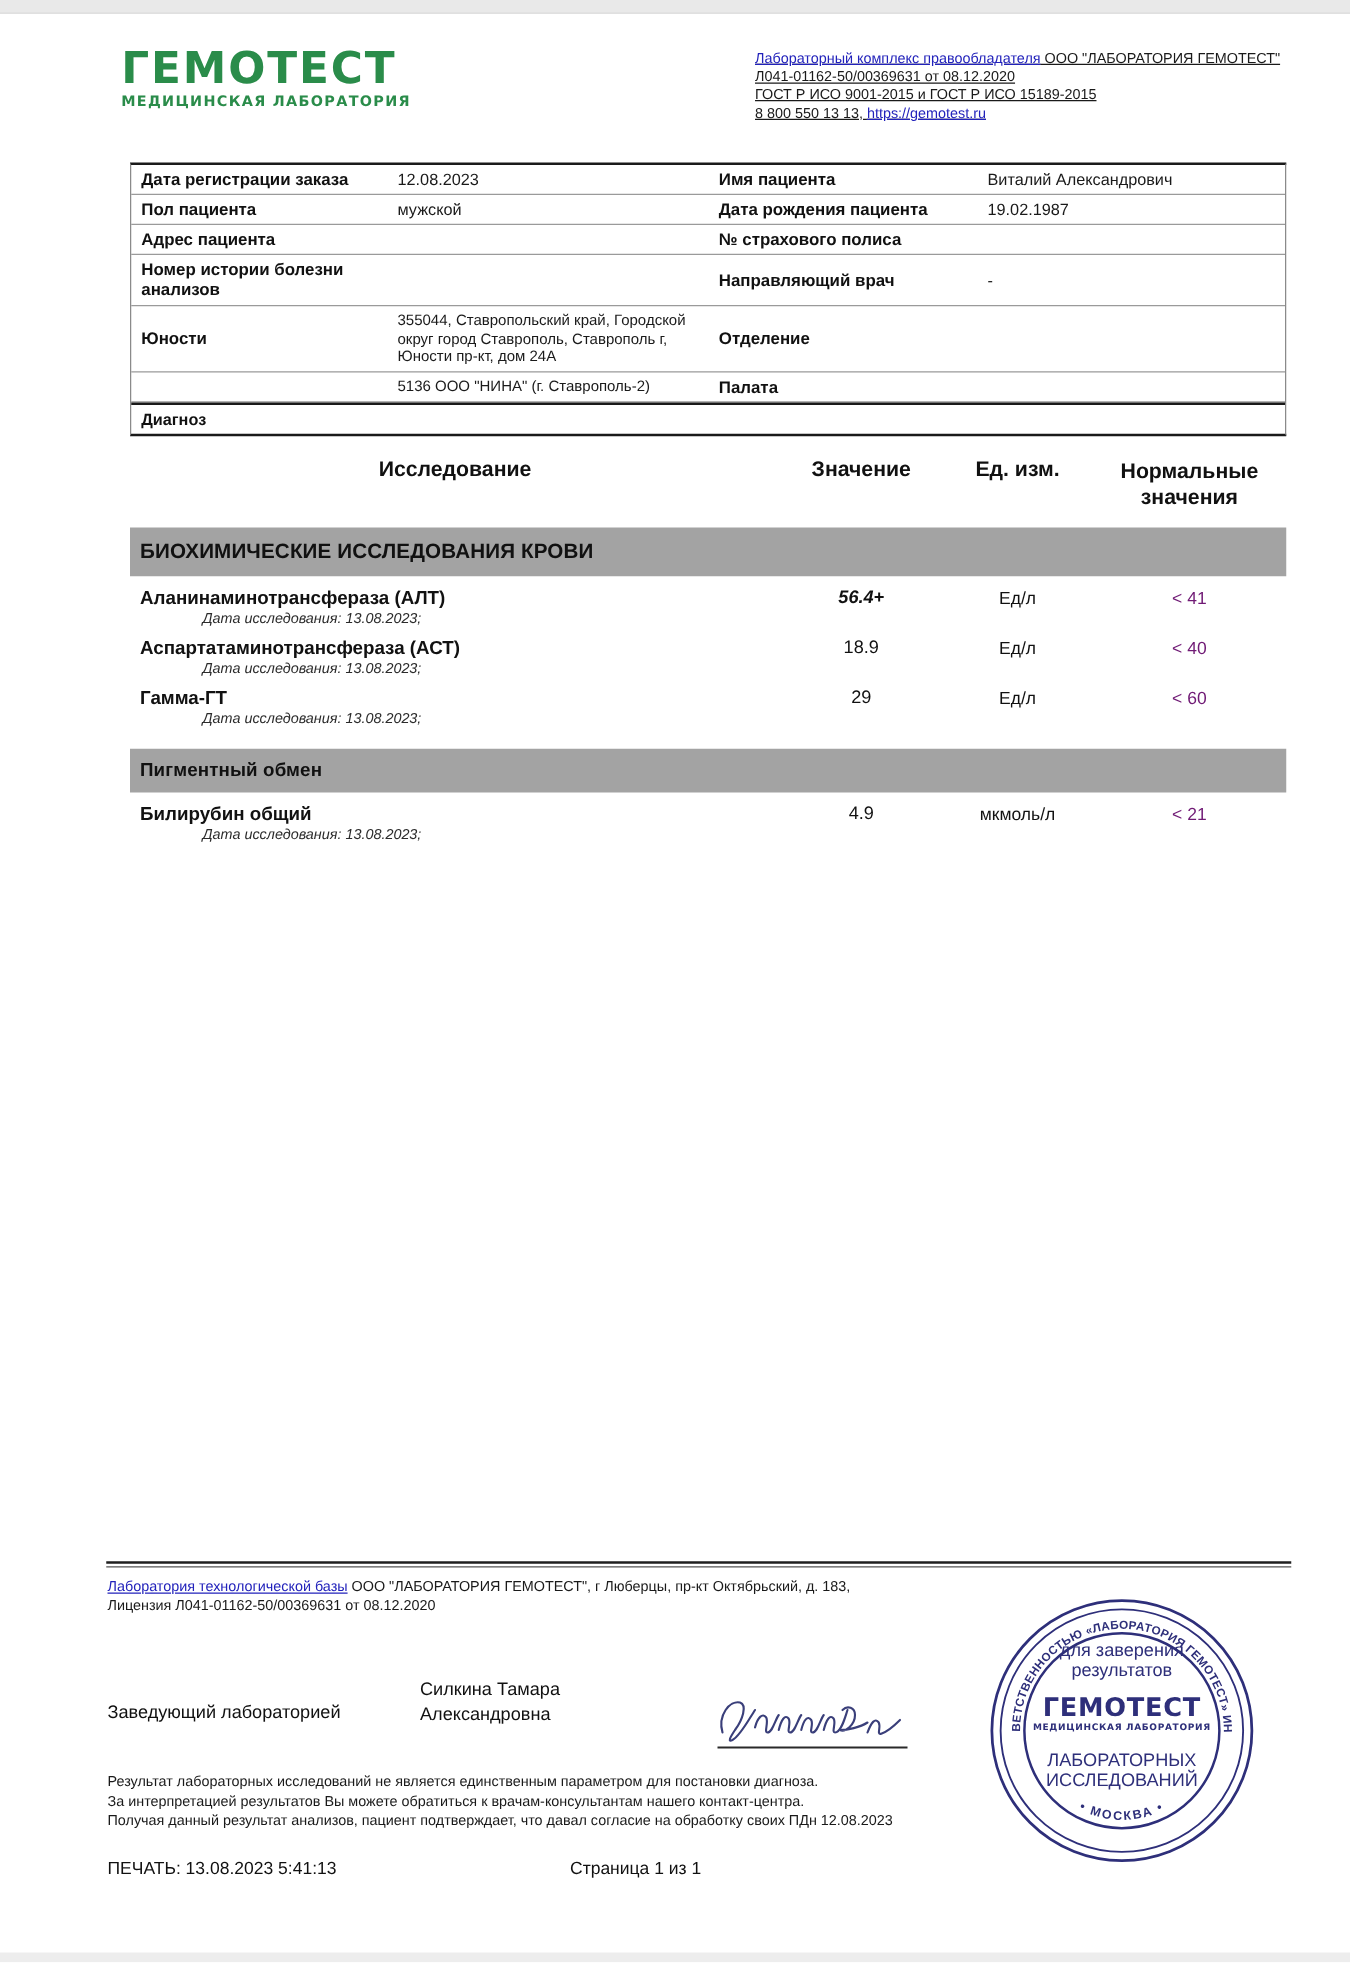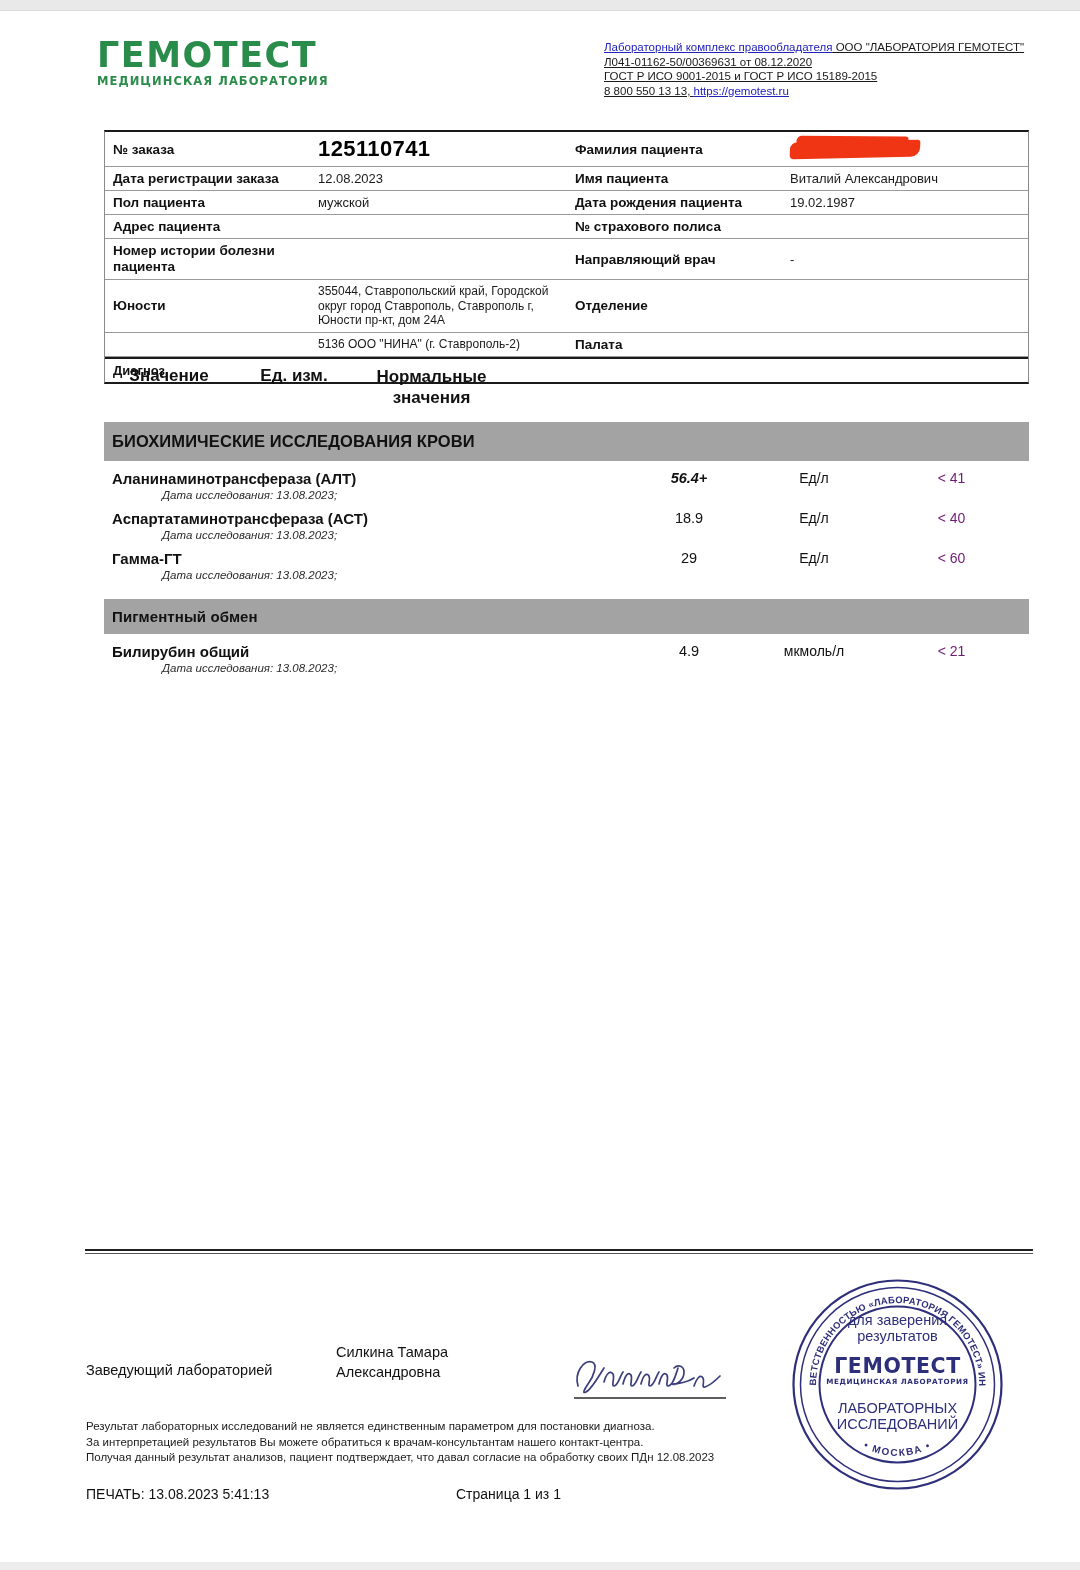--- a/index.html
+++ b/index.html
@@ -337,30 +337,20 @@
     <div class="header-info">
       <div class="hi-line"><span class="hi-link">Лабораторный комплекс правообладателя</span><span> ООО "ЛАБОРАТОРИЯ ГЕМОТЕСТ"</span></div>
       <div class="hi-line">Л041-01162-50/00369631 от 08.12.2020</div>
       <div class="hi-line">ГОСТ Р ИСО 9001-2015 и ГОСТ Р ИСО 15189-2015</div>
       <div class="hi-line"><span>8 800 550 13 13, </span><span class="hi-link">https://gemotest.ru</span></div>
     </div>
   </div>
 
   <div class="patient-table">
 
-    <div class="pt-row">
-      <div class="pt-cell pt-label">№ заказа</div>
-      <div class="pt-cell pt-value">
-          <span class="pt-order-number">125110741</span>
-        </div>
-      <div class="pt-cell pt-label2">Фамилия пациента</div>
-      <div class="pt-cell pt-value2">
-          <span class="redacted"></span>
-        </div>
-    </div>
 
     <div class="pt-row">
       <div class="pt-cell pt-label">Дата регистрации заказа</div>
       <div class="pt-cell pt-value">12.08.2023</div>
       <div class="pt-cell pt-label2">Имя пациента</div>
       <div class="pt-cell pt-value2">Виталий Александрович</div>
     </div>
 
     <div class="pt-row">
       <div class="pt-cell pt-label">Пол пациента</div>
@@ -370,21 +360,21 @@
     </div>
 
     <div class="pt-row">
       <div class="pt-cell pt-label">Адрес пациента</div>
       <div class="pt-cell pt-value"></div>
       <div class="pt-cell pt-label2">№ страхового полиса</div>
       <div class="pt-cell pt-value2"></div>
     </div>
 
     <div class="pt-row">
-      <div class="pt-cell pt-label" style="line-height:16px;">Номер истории болезни пациента</div>
+      <div class="pt-cell pt-label" style="line-height:16px;">Номер истории болезни анализов</div>
       <div class="pt-cell pt-value"></div>
       <div class="pt-cell pt-label2">Направляющий врач</div>
       <div class="pt-cell pt-value2">-</div>
     </div>
 
     <div class="pt-row">
       <div class="pt-cell pt-label">Юности</div>
       <div class="pt-cell pt-value" style="align-items:center;">
           <span class="addr-multiline">355044, Ставропольский край, Городской округ город Ставрополь, Ставрополь г, Юности пр-кт, дом 24А</span>
         </div>
@@ -402,20 +392,21 @@
     <div class="pt-row diag-row">
       <div class="pt-cell pt-label" style="font-size:13px;">Диагноз</div>
       <div class="pt-cell" style="flex:1;"></div>
     </div>
 
   </div>
 
   <div class="results">
 
     <div class="res-head">
+      <div class="col-name">Исследование</div>
       <div class="col-val">Значение</div>
       <div class="col-unit">Ед. изм.</div>
       <div class="col-norm">
         <div>Нормальные</div>
         <div>значения</div>
       </div>
     </div>
 
     <div class="section-band">БИОХИМИЧЕСКИЕ ИССЛЕДОВАНИЯ КРОВИ</div>
 
@@ -450,20 +441,24 @@
       <div class="rr-val">4.9</div>
       <div class="rr-unit">мкмоль/л</div>
       <div class="rr-norm">&lt; 21</div>
     </div>
     <div class="res-date">Дата исследования: 13.08.2023;</div>
 
   </div>
 
   <div class="footer-rule"></div>
 
+  <div class="footer-lab">
+    <div><span class="hi-link">Лаборатория технологической базы</span><span> ООО "ЛАБОРАТОРИЯ ГЕМОТЕСТ", г Люберцы, пр-кт Октябрьский, д. 183,</span></div>
+    <div>Лицензия Л041-01162-50/00369631 от 08.12.2020</div>
+  </div>
 
   <div class="sign-block">
     <div class="sign-title">Заведующий лабораторией</div>
     <div class="sign-name">
       <div>Силкина Тамара</div>
       <div>Александровна</div>
     </div>
     <div class="sign-scribble">
       <svg width="180" height="70" viewBox="0 0 180 70" xmlns="http://www.w3.org/2000/svg">
         <g fill="none" stroke="#3a3f7a" stroke-width="1.7" stroke-linecap="round">

